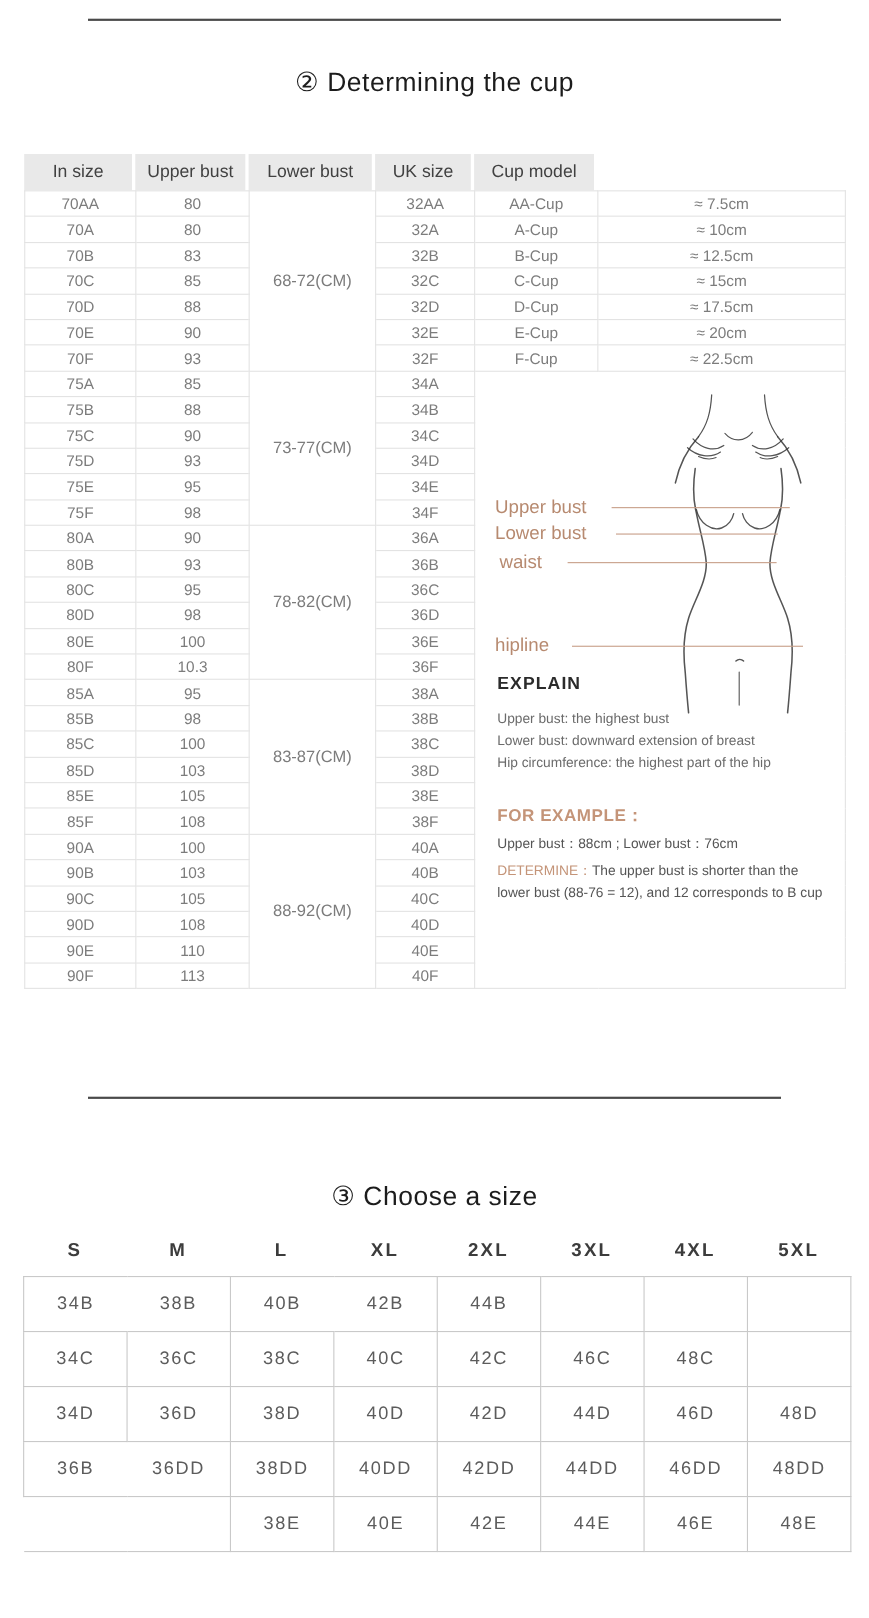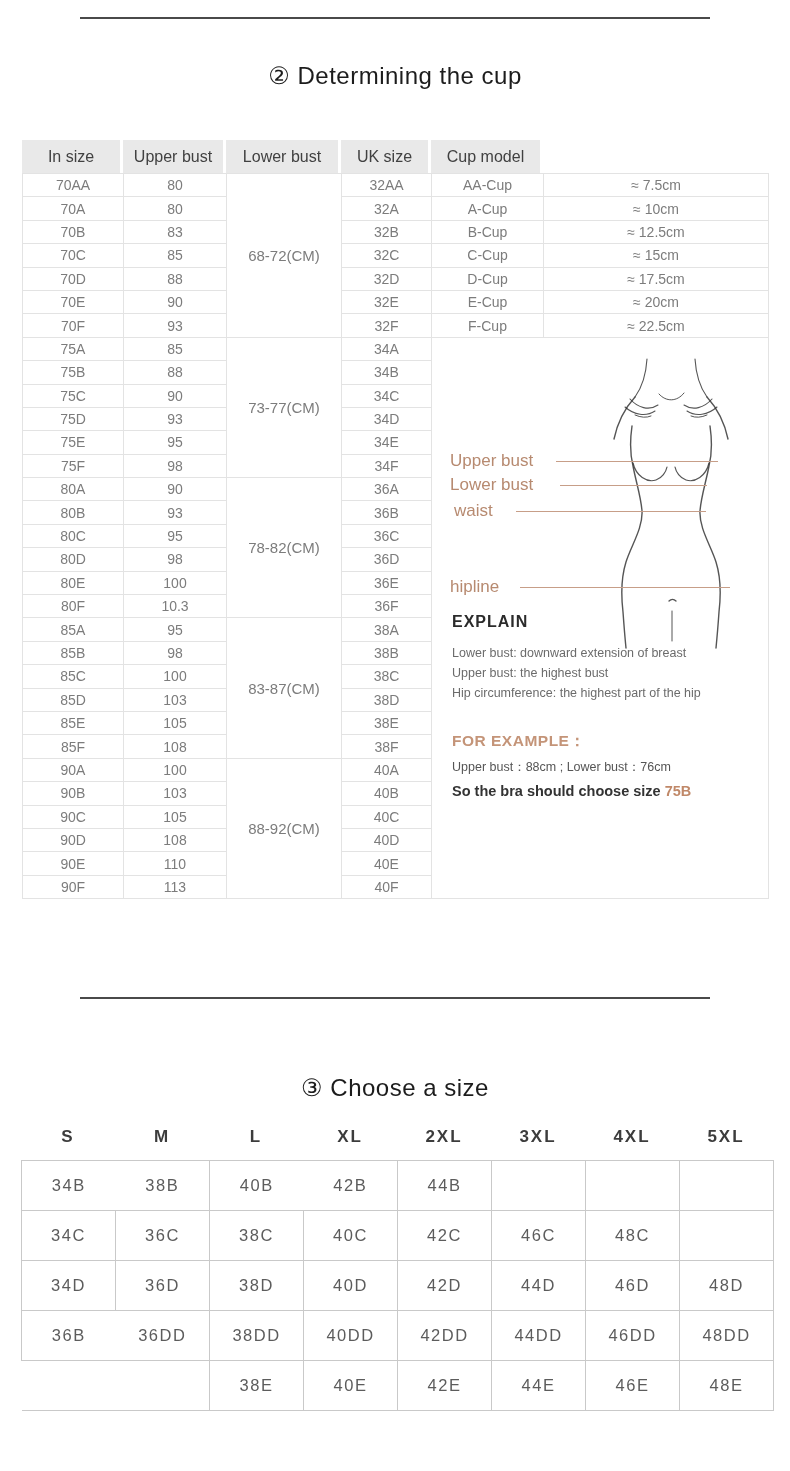--- a/index.html
+++ b/index.html
@@ -310,29 +310,29 @@
     <div class="measure-line" style="top:174px; left:88px;  width:190px;"></div>
     <div class="measure-line" style="top:250px; left:92px;  width:210px;"></div>
 
     <div class="measure-label" style="top:114px; left:22px;">Upper bust</div>
     <div class="measure-label" style="top:138px; left:22px;">Lower bust</div>
     <div class="measure-label" style="top:164px; left:26px;">waist</div>
     <div class="measure-label" style="top:240px; left:22px;">hipline</div>
 
     <div class="explain-title">EXPLAIN</div>
     <div class="explain-lines">
+      <div>Upper bust: the highest bust</div>
       <div>Lower bust: downward extension of breast</div>
-      <div>Upper bust: the highest bust</div>
       <div>Hip circumference: the highest part of the hip</div>
     </div>
 
     <div class="example-title">FOR EXAMPLE：</div>
     <div class="example">
       <p>Upper bust：88cm ; Lower bust：76cm</p>
-      <p class="conclusion"><span>So the bra should choose size </span><span class="size">75B</span></p>
+      <p><span class="det">DETERMINE：</span><span>The upper bust is shorter than the lower bust (88-76 = 12), and 12 corresponds to B cup</span></p>
     </div>
   </div>
 
   <div class="divider" style="top:997px;"></div>
 
   <div class="section-title" style="top:1044px;margin-top:28px;">③ Choose a size</div>
 
   <div class="size-header-row" id="size-header-row">
       <div class="shcell">S</div>
       <div class="shcell">M</div>

